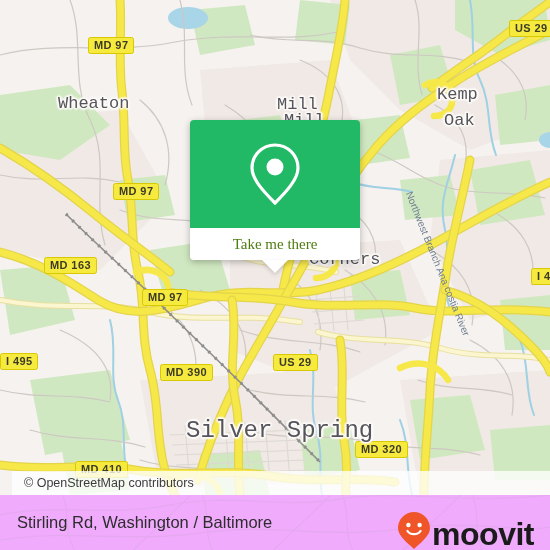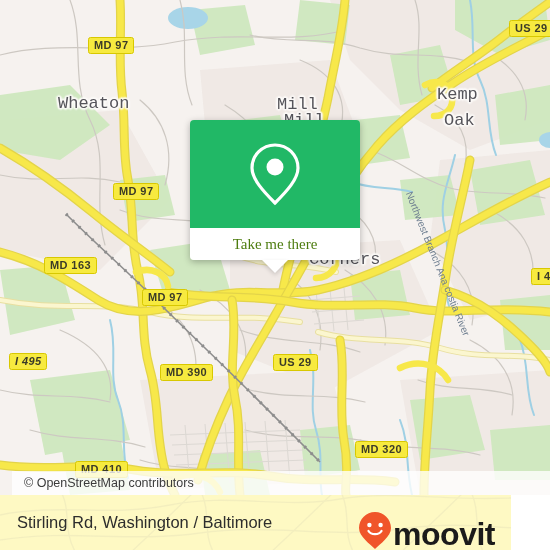--- a/index.html
+++ b/index.html
@@ -131,23 +131,23 @@
     border-right: 13px solid transparent;
     border-top: 13px solid #ffffff;
     filter: drop-shadow(0 2px 2px rgba(0,0,0,0.16));
   }
 
   
   #bottombar {
     position: absolute;
     left: 0;
     top: 495px;
-    width: 511px;
+    width: 550px;
     height: 55px;
-    background: #fef9c3;
+    background: #f0abfc;
     overflow: hidden;
   }
   #bottombar-watermark {
     position: absolute;
     left: 0; top: 0;
     width: 550px; height: 55px;
     opacity: 0.10;
     pointer-events: none;
   }
   #bottom-title {
@@ -345,33 +345,34 @@
 
       <path class="rail" d="M66 214 C96 244 128 272 158 302 C190 334 220 362 250 392 C278 420 300 442 320 462"></path>
       <path class="rail-d" d="M66 214 C96 244 128 272 158 302 C190 334 220 362 250 392 C278 420 300 442 320 462"></path>
     </svg>
 
     <div class="shield" style="left:88px;  top:37px;">MD 97</div>
     <div class="shield" style="left:509px; top:20px;">US 29</div>
     <div class="shield" style="left:113px; top:183px;">MD 97</div>
     <div class="shield" style="left:44px;  top:257px;">MD 163</div>
     <div class="shield" style="left:142px; top:289px;">MD 97</div>
-    <div class="shield" style="left:9px;   top:353px;font-style:italic;">I 495</div>
+    <div class="shield" style="left:0;   top:353px;">I 495</div>
     <div class="shield" style="left:160px; top:364px;">MD 390</div>
     <div class="shield" style="left:273px; top:354px;">US 29</div>
     <div class="shield" style="left:531px; top:268px;">I 49</div>
     <div class="shield" style="left:355px; top:441px;">MD 320</div>
     <div class="shield" style="left:75px;  top:461px;">MD 410</div>
 
     <div class="place town" style="left:58px;  top:94px;">Wheaton</div>
     <div class="place town" style="left:277px; top:95px;">Mill</div>
     <div class="place town" style="left:284px; top:111px;">Mill</div>
     <div class="place town" style="left:437px; top:85px;">Kemp</div>
     <div class="place town" style="left:444px; top:103px;margin-top:8px;">Oak</div>
     <div class="place town" style="left:309px; top:250px;">Corners</div>
+    <div class="place city" style="left:186px; top:417px;">Silver Spring</div>
 
     <div class="river-label" style="left:414px; top:190px; transform: rotate(68deg);">Northwest Branch Ana costia River</div>
 
     <div id="attribution">© OpenStreetMap contributors</div>
   </div>
 
   <div id="popup">
     <div id="popup-top">
       <svg width="56" height="66" viewBox="0 0 56 66">
         <path d="M28 4 C15.3 4 5 14.3 5 27 C5 38 16 50 28 62 C40 50 51 38 51 27 C51 14.3 40.7 4 28 4 Z" fill="none" stroke="#ffffff" stroke-width="3.2"></path>

